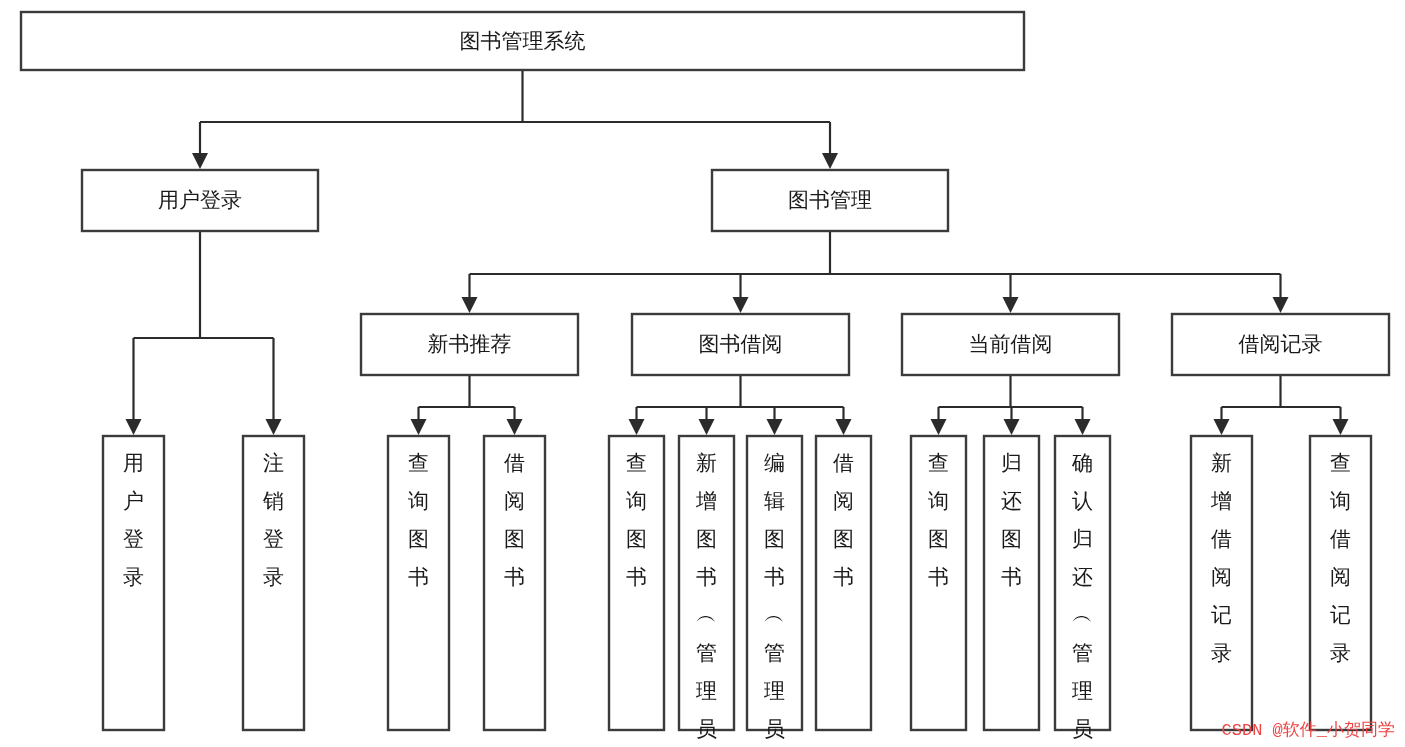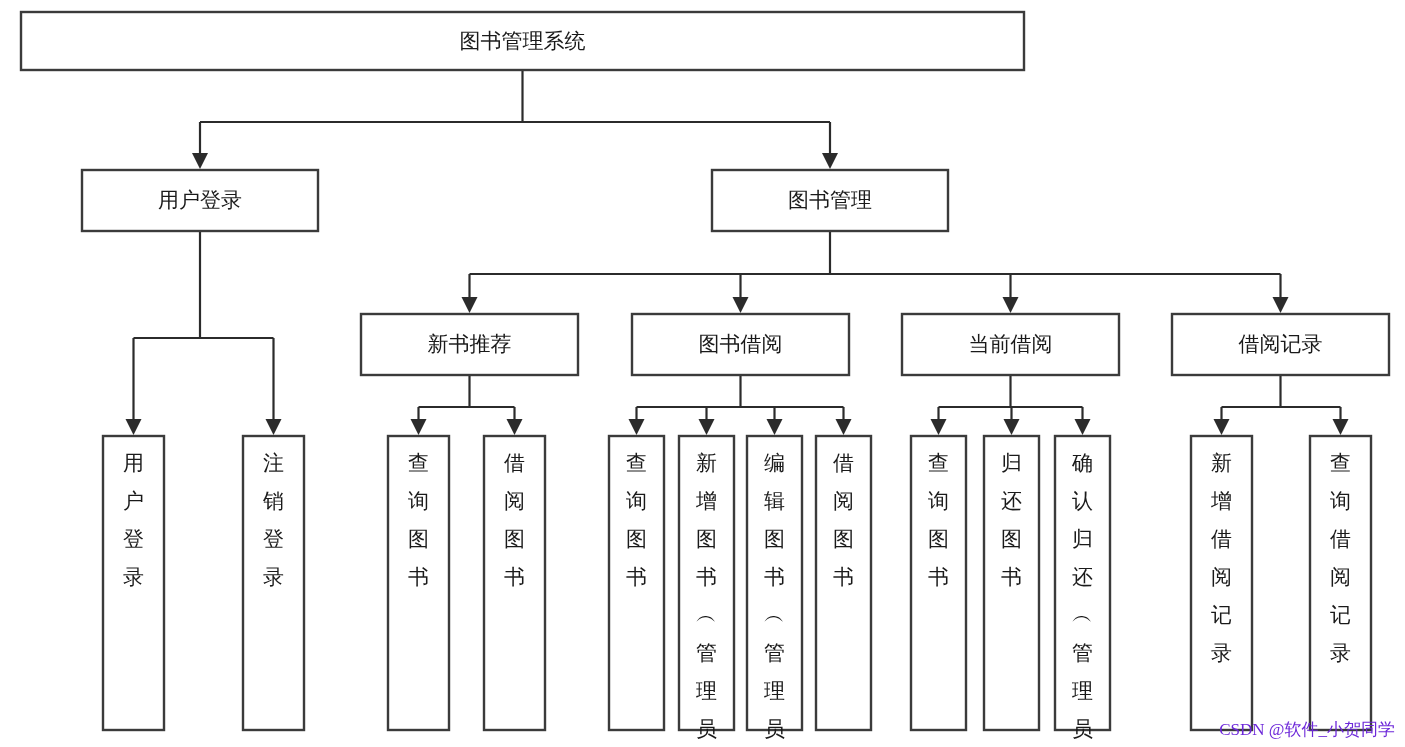--- a/index.html
+++ b/index.html
@@ -43,23 +43,23 @@
     fill: none;
   }
   .arrow-head {
     fill: #2b2b2b;
     stroke: none;
   }
   .watermark {
     position: absolute;
     right: 10px;
     bottom: 6px;
-    font-family: Liberation Serif, serif;
+    font-family: Liberation Mono, monospace;
     font-size: 17px;
-    color: #6d28d9;
+    color: #ef4444;
     white-space: nowrap;
     pointer-events: none;
   }
 </style>
 </head>
 <body>
 
 <svg id="diagram" viewBox="0 0 1405 747">
   <g id="links-layer">
       <g>

